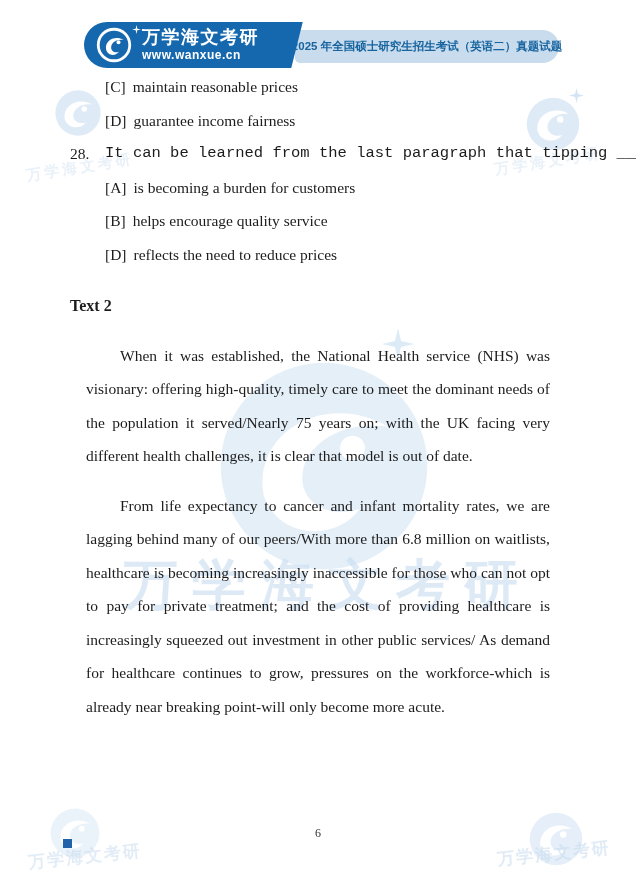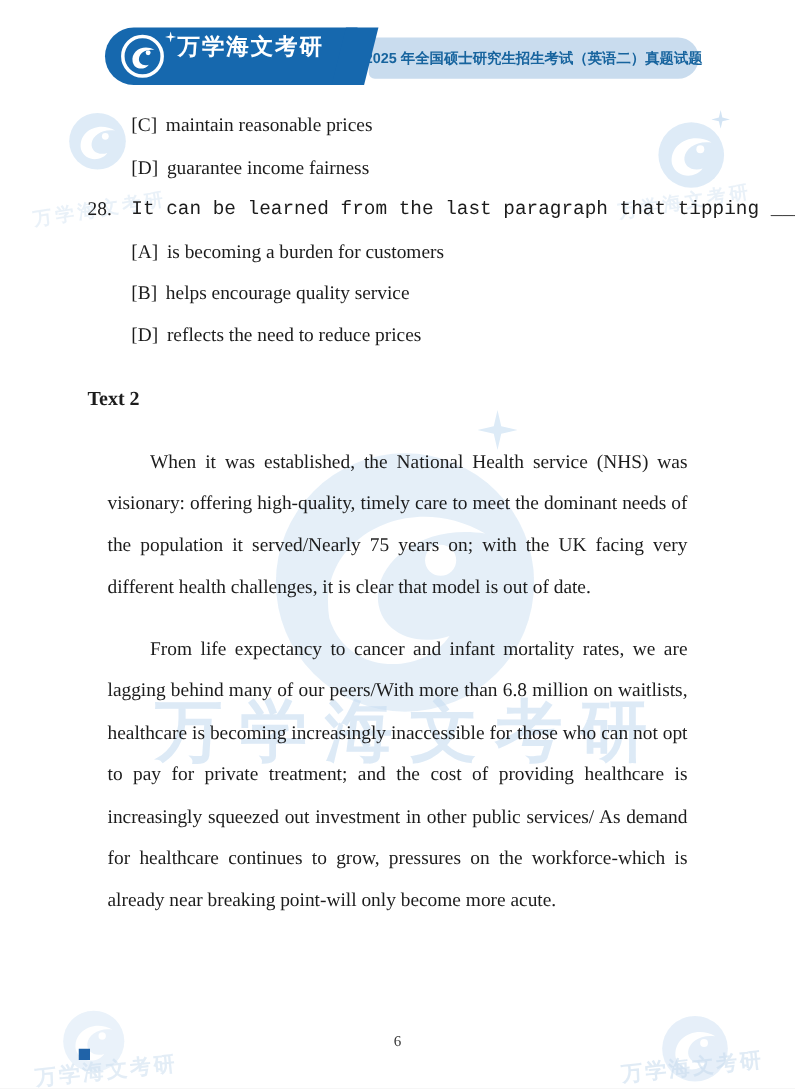--- a/index.html
+++ b/index.html
@@ -54,25 +54,25 @@
     content:"";position:absolute;right:-11px;top:0;width:26px;height:100%;
     background:#1668ae;transform:skewX(-14deg);
   }
   .hdr-logo{position:absolute;left:12px;top:5px;width:36px;height:36px;color:#ffffff;}
   .hdr-logo svg{display:block;width:100%;height:100%;}
   .hdr-spark{position:absolute;left:48px;top:3px;width:9px;height:9px;color:#ffffff;}
   .hdr-spark svg{display:block;width:100%;height:100%;}
   .hdr-words{position:absolute;left:58px;top:6px;color:#ffffff;
     font-family:"Liberation Sans","DejaVu Sans",sans-serif;line-height:1;}
   .hdr-name{font-size:18px;font-weight:bold;letter-spacing:1.5px;white-space:nowrap;}
-  .hdr-site{font-size:12px;font-weight:bold;letter-spacing:.5px;margin-top:19px;}
+  .hdr-site{font-size:12px;font-weight:bold;letter-spacing:.5px;margin-top:3px;}
 
   
   .content{
-    position:absolute;left:70px;top:84px;width:496px;z-index:2;
+    position:absolute;left:70px;top:70px;width:496px;z-index:2;
     font-size:15.5px;line-height:33.5px;
   }
   .opt-row{padding-left:35px;white-space:nowrap;}
   .opt-label{margin-right:7px;}
   .q-row{display:flex;}
   .q-num{width:35px;flex:0 0 35px;}
   .q-stem{flex:1;white-space:nowrap;font-family:Liberation Mono, monospace;}
   .t2-head{text-align:left;font-weight:bold;font-size:16px;margin-top:18px;}
   .para{margin:16px;text-align:justify;text-indent:34px;}
 

